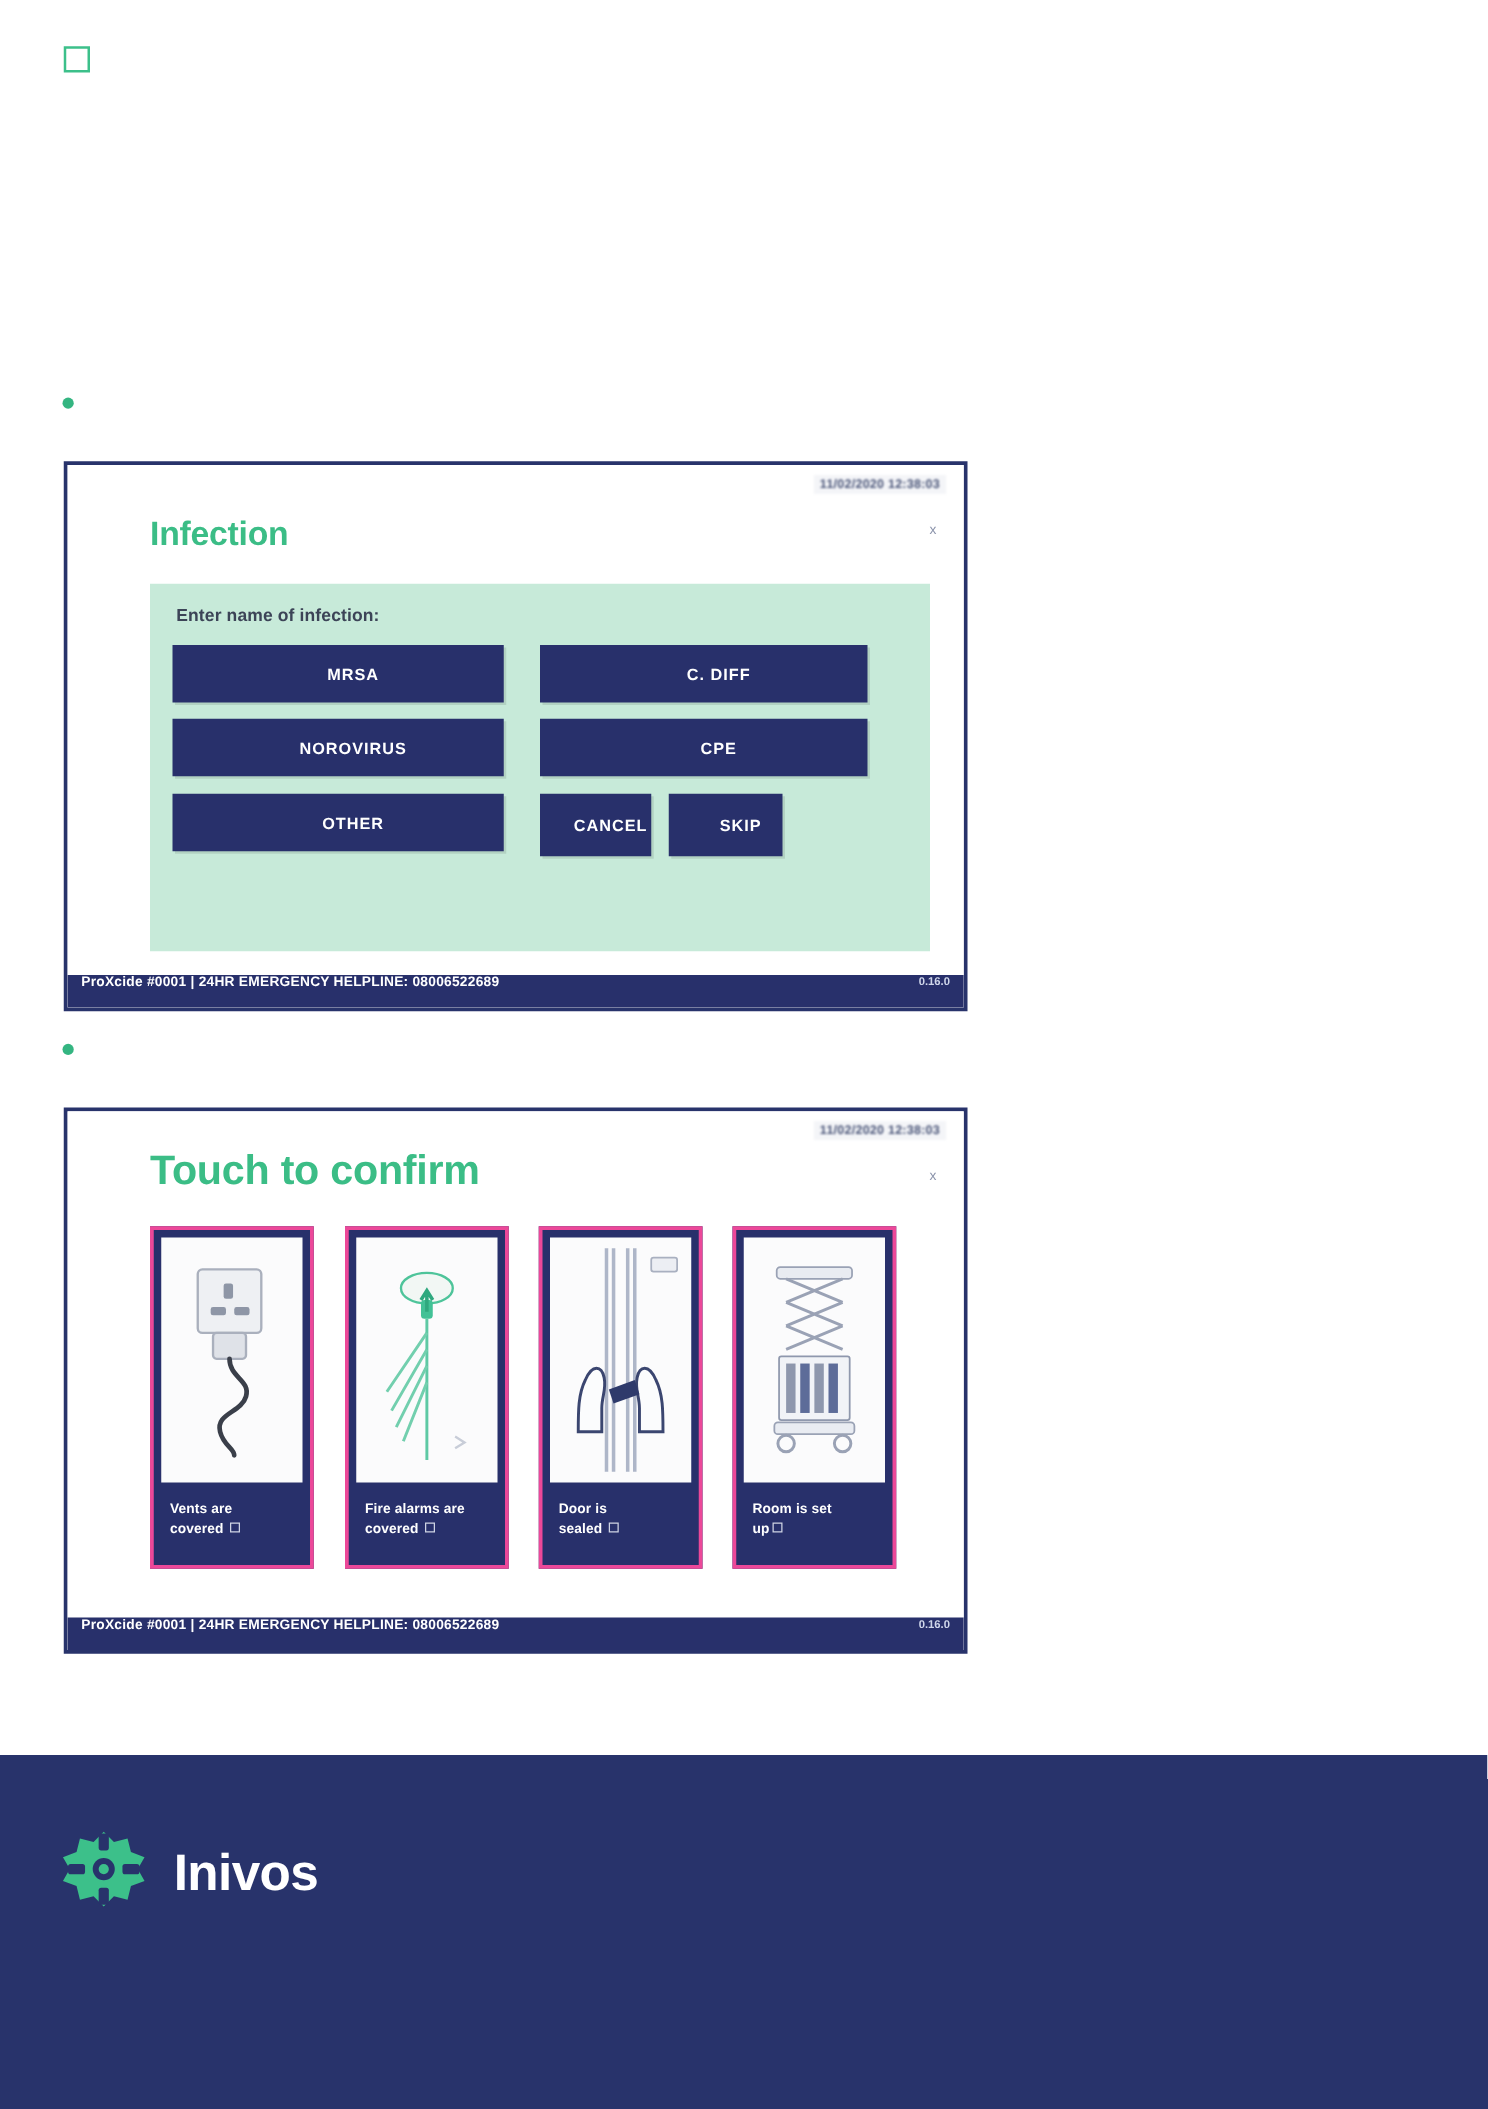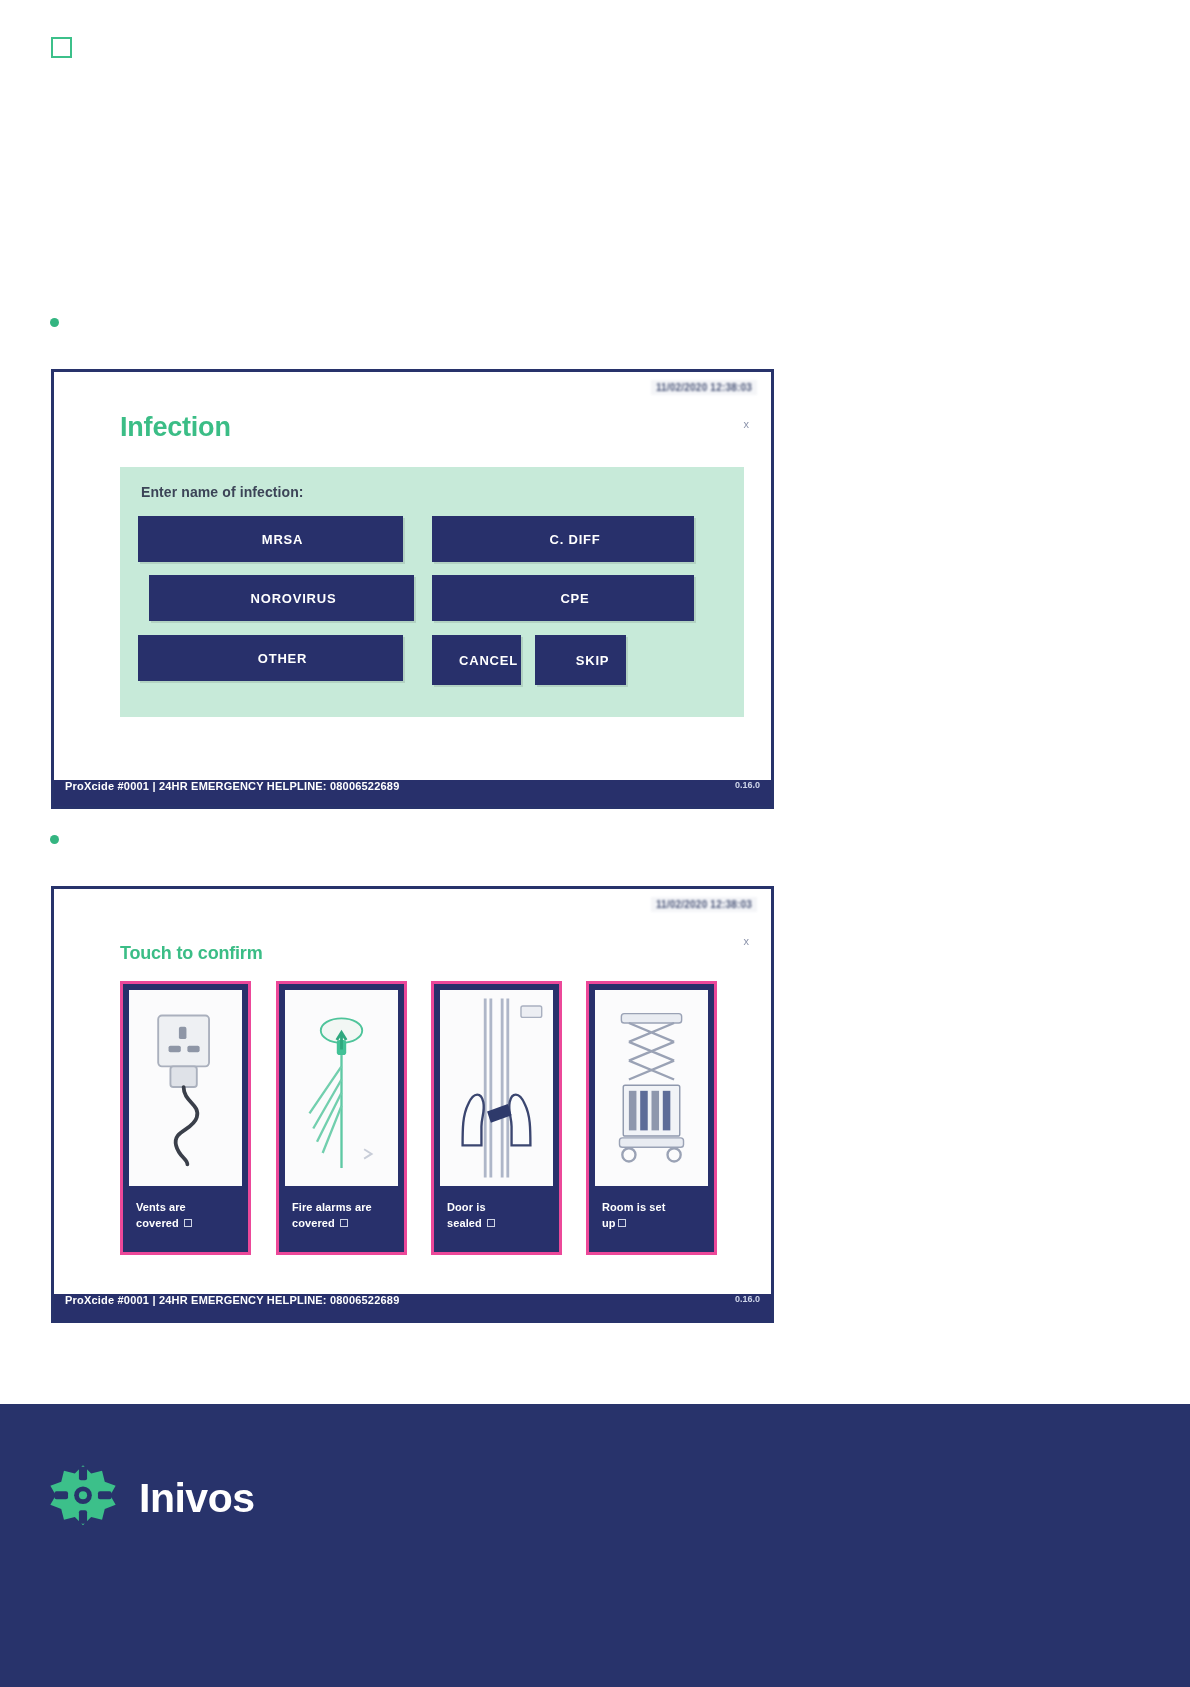--- a/index.html
+++ b/index.html
@@ -51,31 +51,31 @@
     background: #f4f5f8;
     padding: 2px 5px;
     filter: blur(0.9px);
   }
 
   .shot-title {
     position: absolute; left: 66px; top: 40px;
     font-size: 27px; font-weight: 700; color: #3bbd86;
     letter-spacing: -0.2px;
   }
-  .shot-title.t2 { top: 54px; font-size: 18px; }
+  .shot-title.t2 { top: 28px; font-size: 33px; }
 
   .close-x {
     position: absolute; right: 22px; top: 46px;
     font-size: 11px; color: #8b93ab; font-weight: 400;
   }
 
   
   .mint-panel {
     position: absolute; left: 66px; top: 95px;
-    width: 624px; height: 250px;
+    width: 624px; height: 294px;
     background: #c7ead9;
   }
   .panel-label {
     position: absolute; left: 21px; top: 17px;
     font-size: 14px; font-weight: 700; color: #3c4457;
     letter-spacing: 0.1px;
   }
 
   .btn {
     position: absolute;
@@ -83,21 +83,21 @@
     color: #ffffff;
     font-size: 13px;
     font-weight: 700;
     letter-spacing: 0.8px;
     display: flex; align-items: center; justify-content: center;
     box-shadow: 2px 2px 0 rgba(0,0,0,0.10);
     padding-left: 24px;
   }
   .btn.mrsa      { left: 18px;  top: 49px;  width: 265px; height: 46px; }
   .btn.cdiff     { left: 312px; top: 49px;  width: 262px; height: 46px; }
-  .btn.noro      { left: 18px;  top: 108px; width: 265px; height: 46px; margin-left: 11px; }
+  .btn.noro      { left: 18px;  top: 108px; width: 265px; height: 46px; }
   .btn.cpe       { left: 312px; top: 108px; width: 262px; height: 46px; }
   .btn.other     { left: 18px;  top: 168px; width: 265px; height: 46px; }
   .btn.cancel    { left: 312px; top: 168px; width: 89px;  height: 50px; }
   .btn.skip      { left: 415px; top: 168px; width: 91px;  height: 50px; }
 
   
   .cards {
     position: absolute; left: 66px; top: 92px;
     width: 624px; height: 280px;
   }

